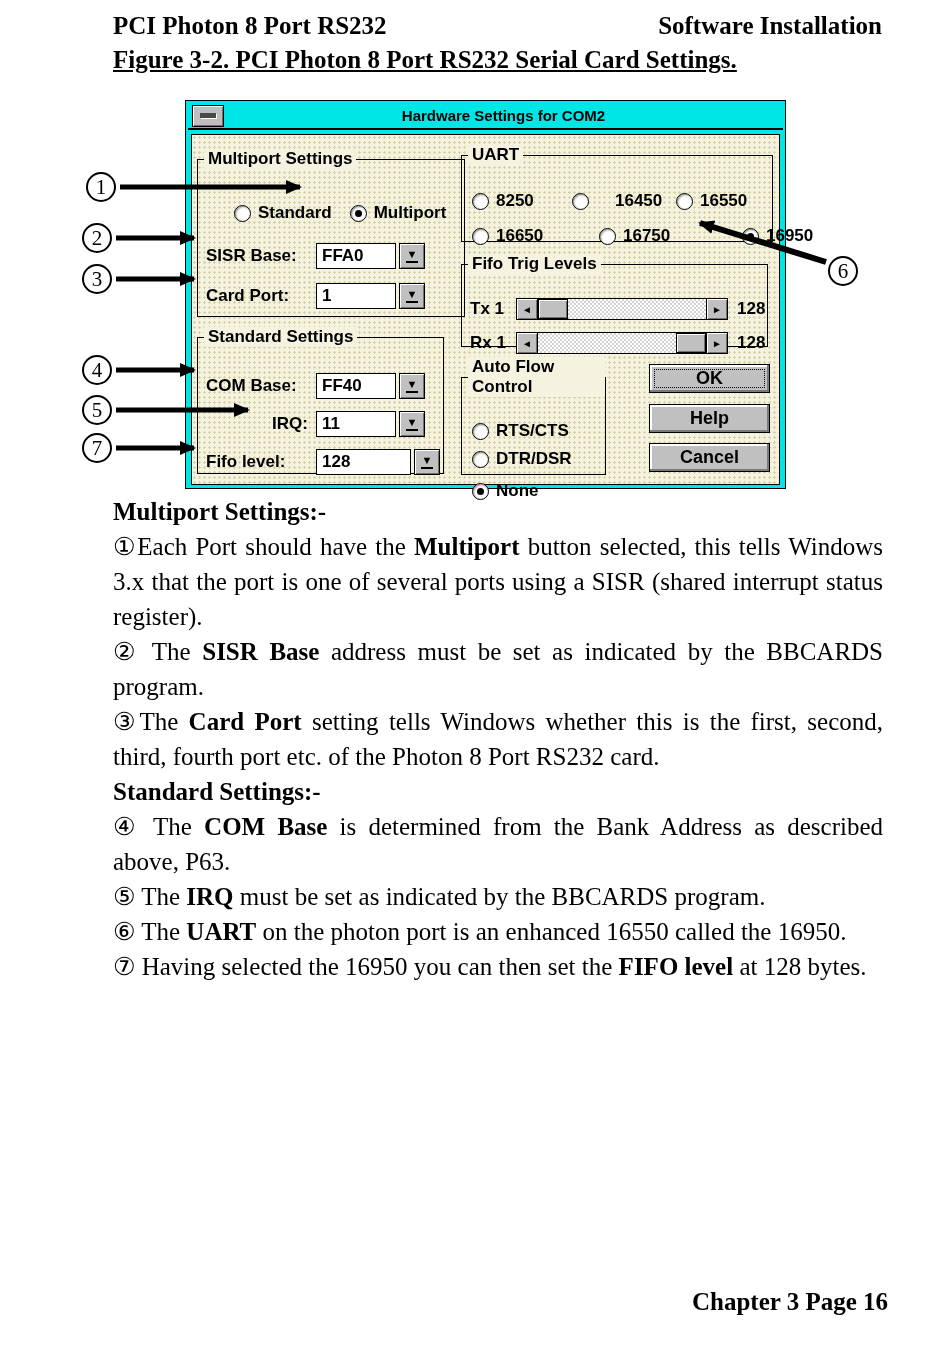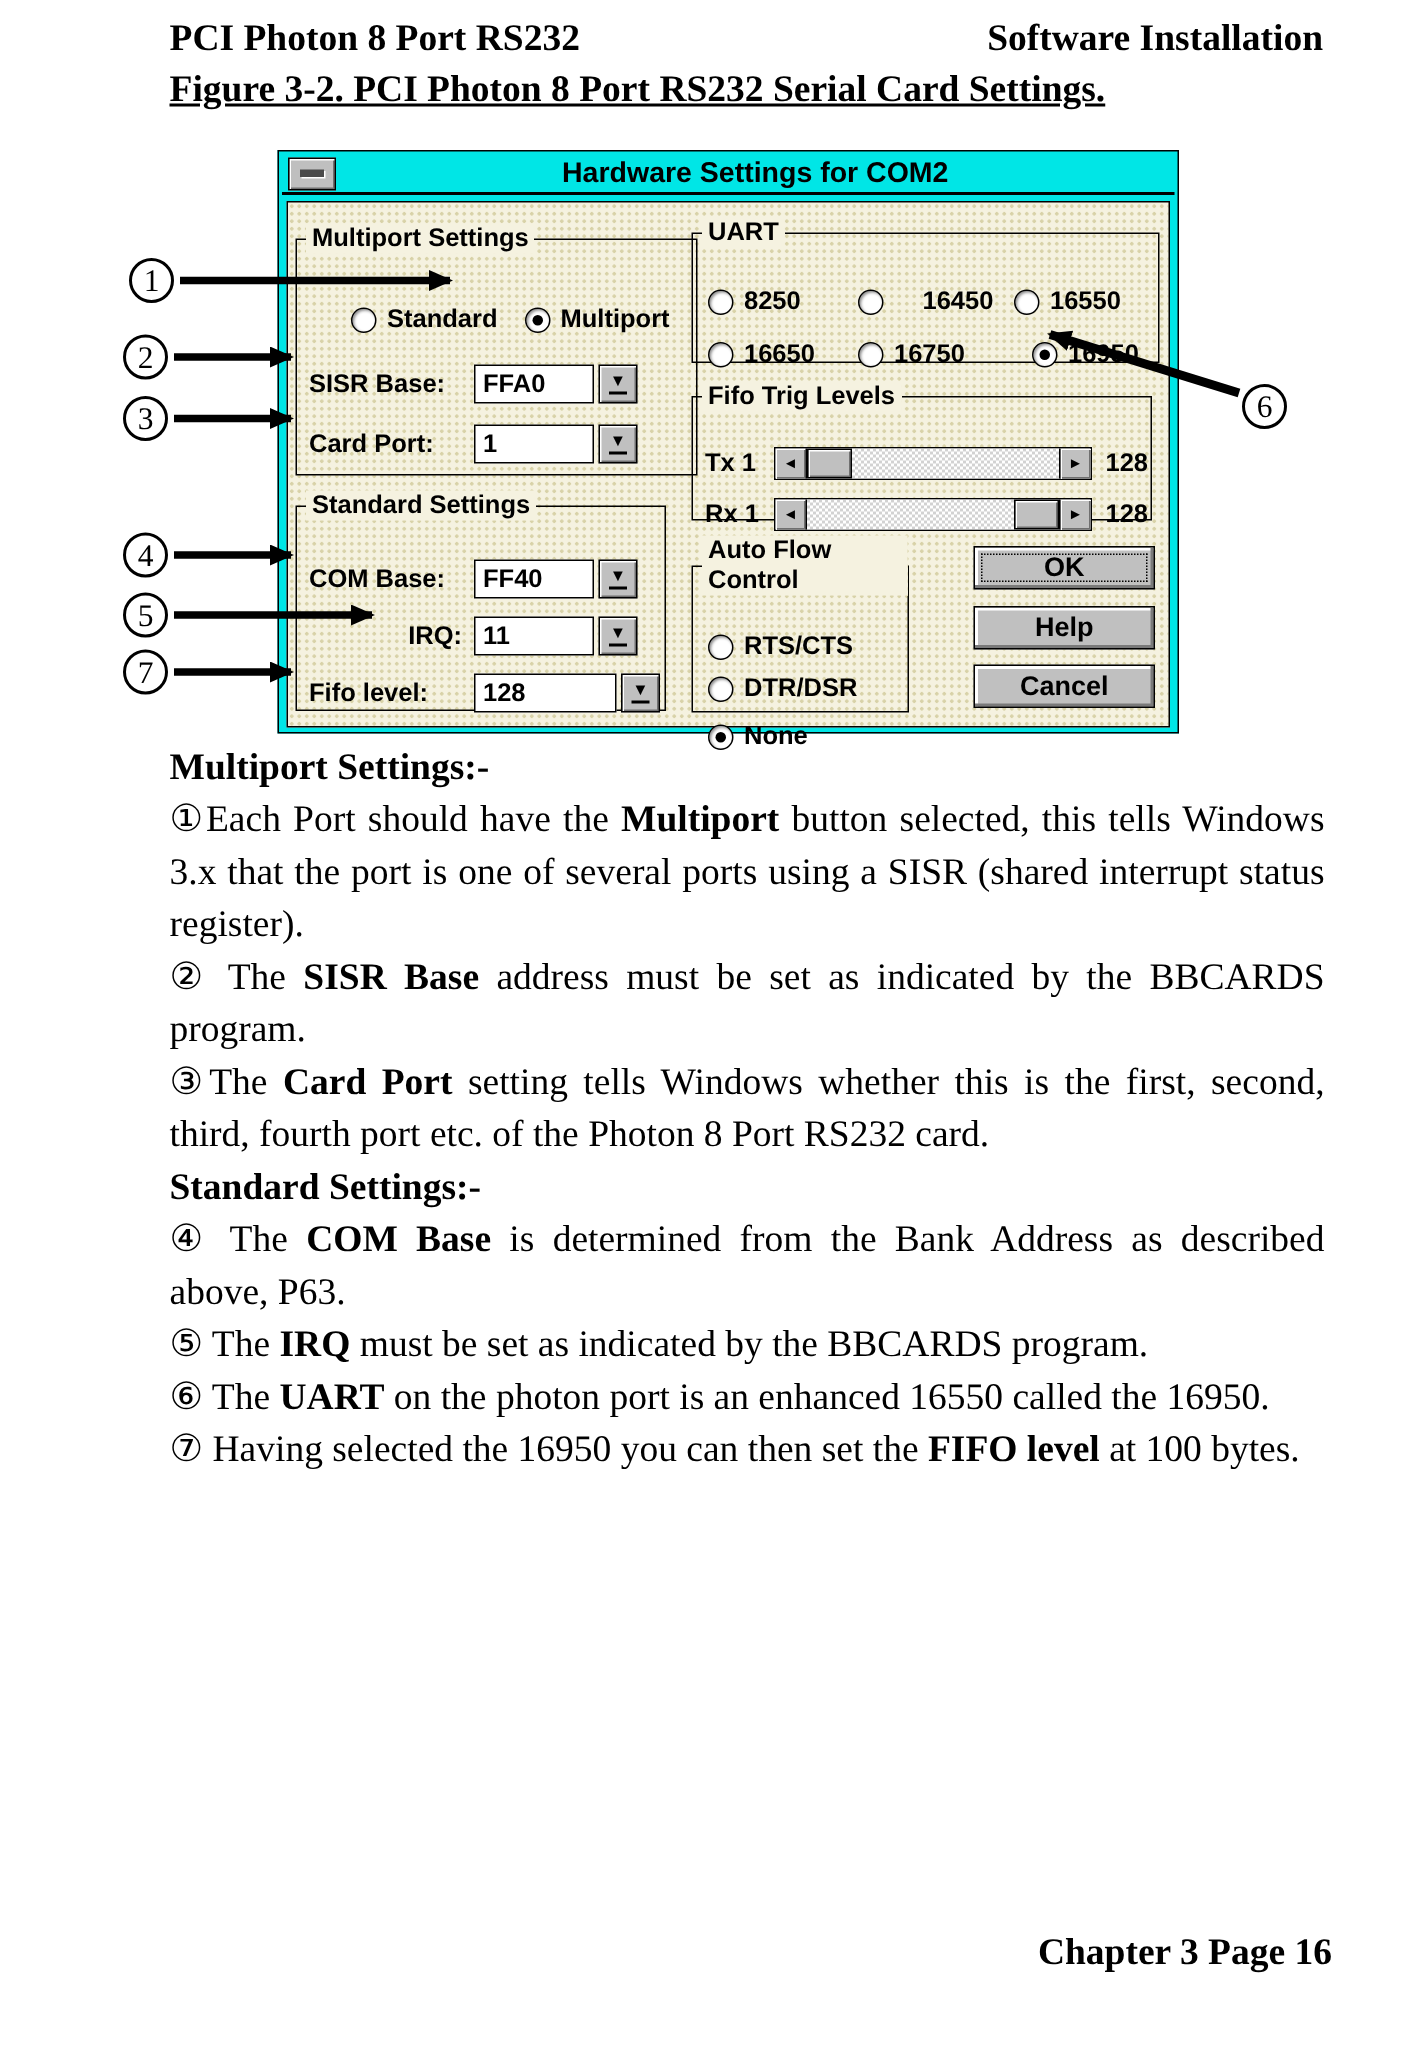--- a/index.html
+++ b/index.html
@@ -19,21 +19,21 @@
   
   .dialog { position:absolute; left:185px; top:100px; width:601px; height:389px; box-sizing:border-box;
             background:#00e6e6; border:1px solid #000;
             font-family:"Liberation Sans","DejaVu Sans",sans-serif; }
   .titlebar { position:absolute; left:2px; top:2px; width:595px; height:27px; box-sizing:border-box;
               display:flex; align-items:center; border-bottom:2px solid #000; }
   .ctrl-box { width:30px; height:20px; margin-left:4px; background:#bfbfbf; border:1px solid #000;
               box-shadow: inset 1px 1px 0 #fff, inset -1px -1px 0 #6f6f6f;
               display:flex; align-items:center; justify-content:center; }
   .ctrl-dash { width:16px; height:5px; background:#4a4a4a; box-shadow:1px 1px 0 #fff; }
-  .dlg-title { flex:1; text-align:center; font-size:19px; font-weight:bold; }
+  .dlg-title { flex:1; text-align:center; font-size:15px; font-weight:bold; }
 
   .dlg-body { position:absolute; left:5px; top:33px; width:589px; height:351px; box-sizing:border-box;
               border:1px solid #000; background-color:#f5f2e0;
               background-image:radial-gradient(#d8d2a8 1px, rgba(0,0,0,0) 1.15px);
               background-size:5px 5px; }
 
   fieldset.grp { position:absolute; margin:0; padding:0; border:1px solid #000; box-sizing:border-box; }
   .grp legend { margin-left:6px; padding:0 4px; font-size:17px; font-weight:bold; background:#f5f2e0; }
 
   .row { position:absolute; display:flex; align-items:center; }
@@ -171,21 +171,21 @@
           </span>
           <span class="radio-item" style="width:104px;gap:26px;">
             <span class="radio"></span>
             <span>16450</span>
           </span>
           <span class="radio-item">
             <span class="radio"></span>
             <span>16550</span>
           </span>
         </div>
-        <div class="row" style="left:10px; top:61px;">
+        <div class="row" style="left:10px; top:61px;gap:27px;">
           <span class="radio-item" style="width:100px;">
             <span class="radio"></span>
             <span>16650</span>
           </span>
           <span class="radio-item" style="width:116px;">
             <span class="radio"></span>
             <span>16750</span>
           </span>
           <span class="radio-item">
             <span class="radio on"></span>
@@ -273,17 +273,17 @@
 
   <div class="body-text">
       <p class="heading"><span class="b">Multiport Settings:-</span></p>
       <p class="para"><span>①Each Port should have the </span><span class="b">Multiport</span><span> button selected, this tells Windows 3.x that the port is one of several ports using a SISR (shared interrupt status register).</span></p>
       <p class="para"><span>② The </span><span class="b">SISR Base</span><span> address must be set as indicated by the BBCARDS program.</span></p>
       <p class="para"><span>③The </span><span class="b">Card Port</span><span> setting tells Windows whether this is the first, second, third, fourth port etc. of the Photon 8 Port RS232 card.</span></p>
       <p class="heading"><span class="b">Standard Settings:-</span></p>
       <p class="para"><span>④ The </span><span class="b">COM Base</span><span> is determined from the Bank Address as described above, P63.</span></p>
       <p class="para"><span>⑤ The </span><span class="b">IRQ</span><span> must be set as indicated by the BBCARDS program.</span></p>
       <p class="para"><span>⑥ The </span><span class="b">UART</span><span> on the photon port is an enhanced 16550 called the 16950.</span></p>
-      <p class="para"><span>⑦ Having selected the 16950 you can then set the </span><span class="b">FIFO level</span><span> at 100 bytes.</span></p>
+      <p class="para"><span>⑦ Having selected the 16950 you can then set the </span><span class="b">FIFO level</span><span> at 128 bytes.</span></p>
     </div>
 
   <div class="footer">Chapter 3 Page 16</div>
 </div>
 
 </body></html>

